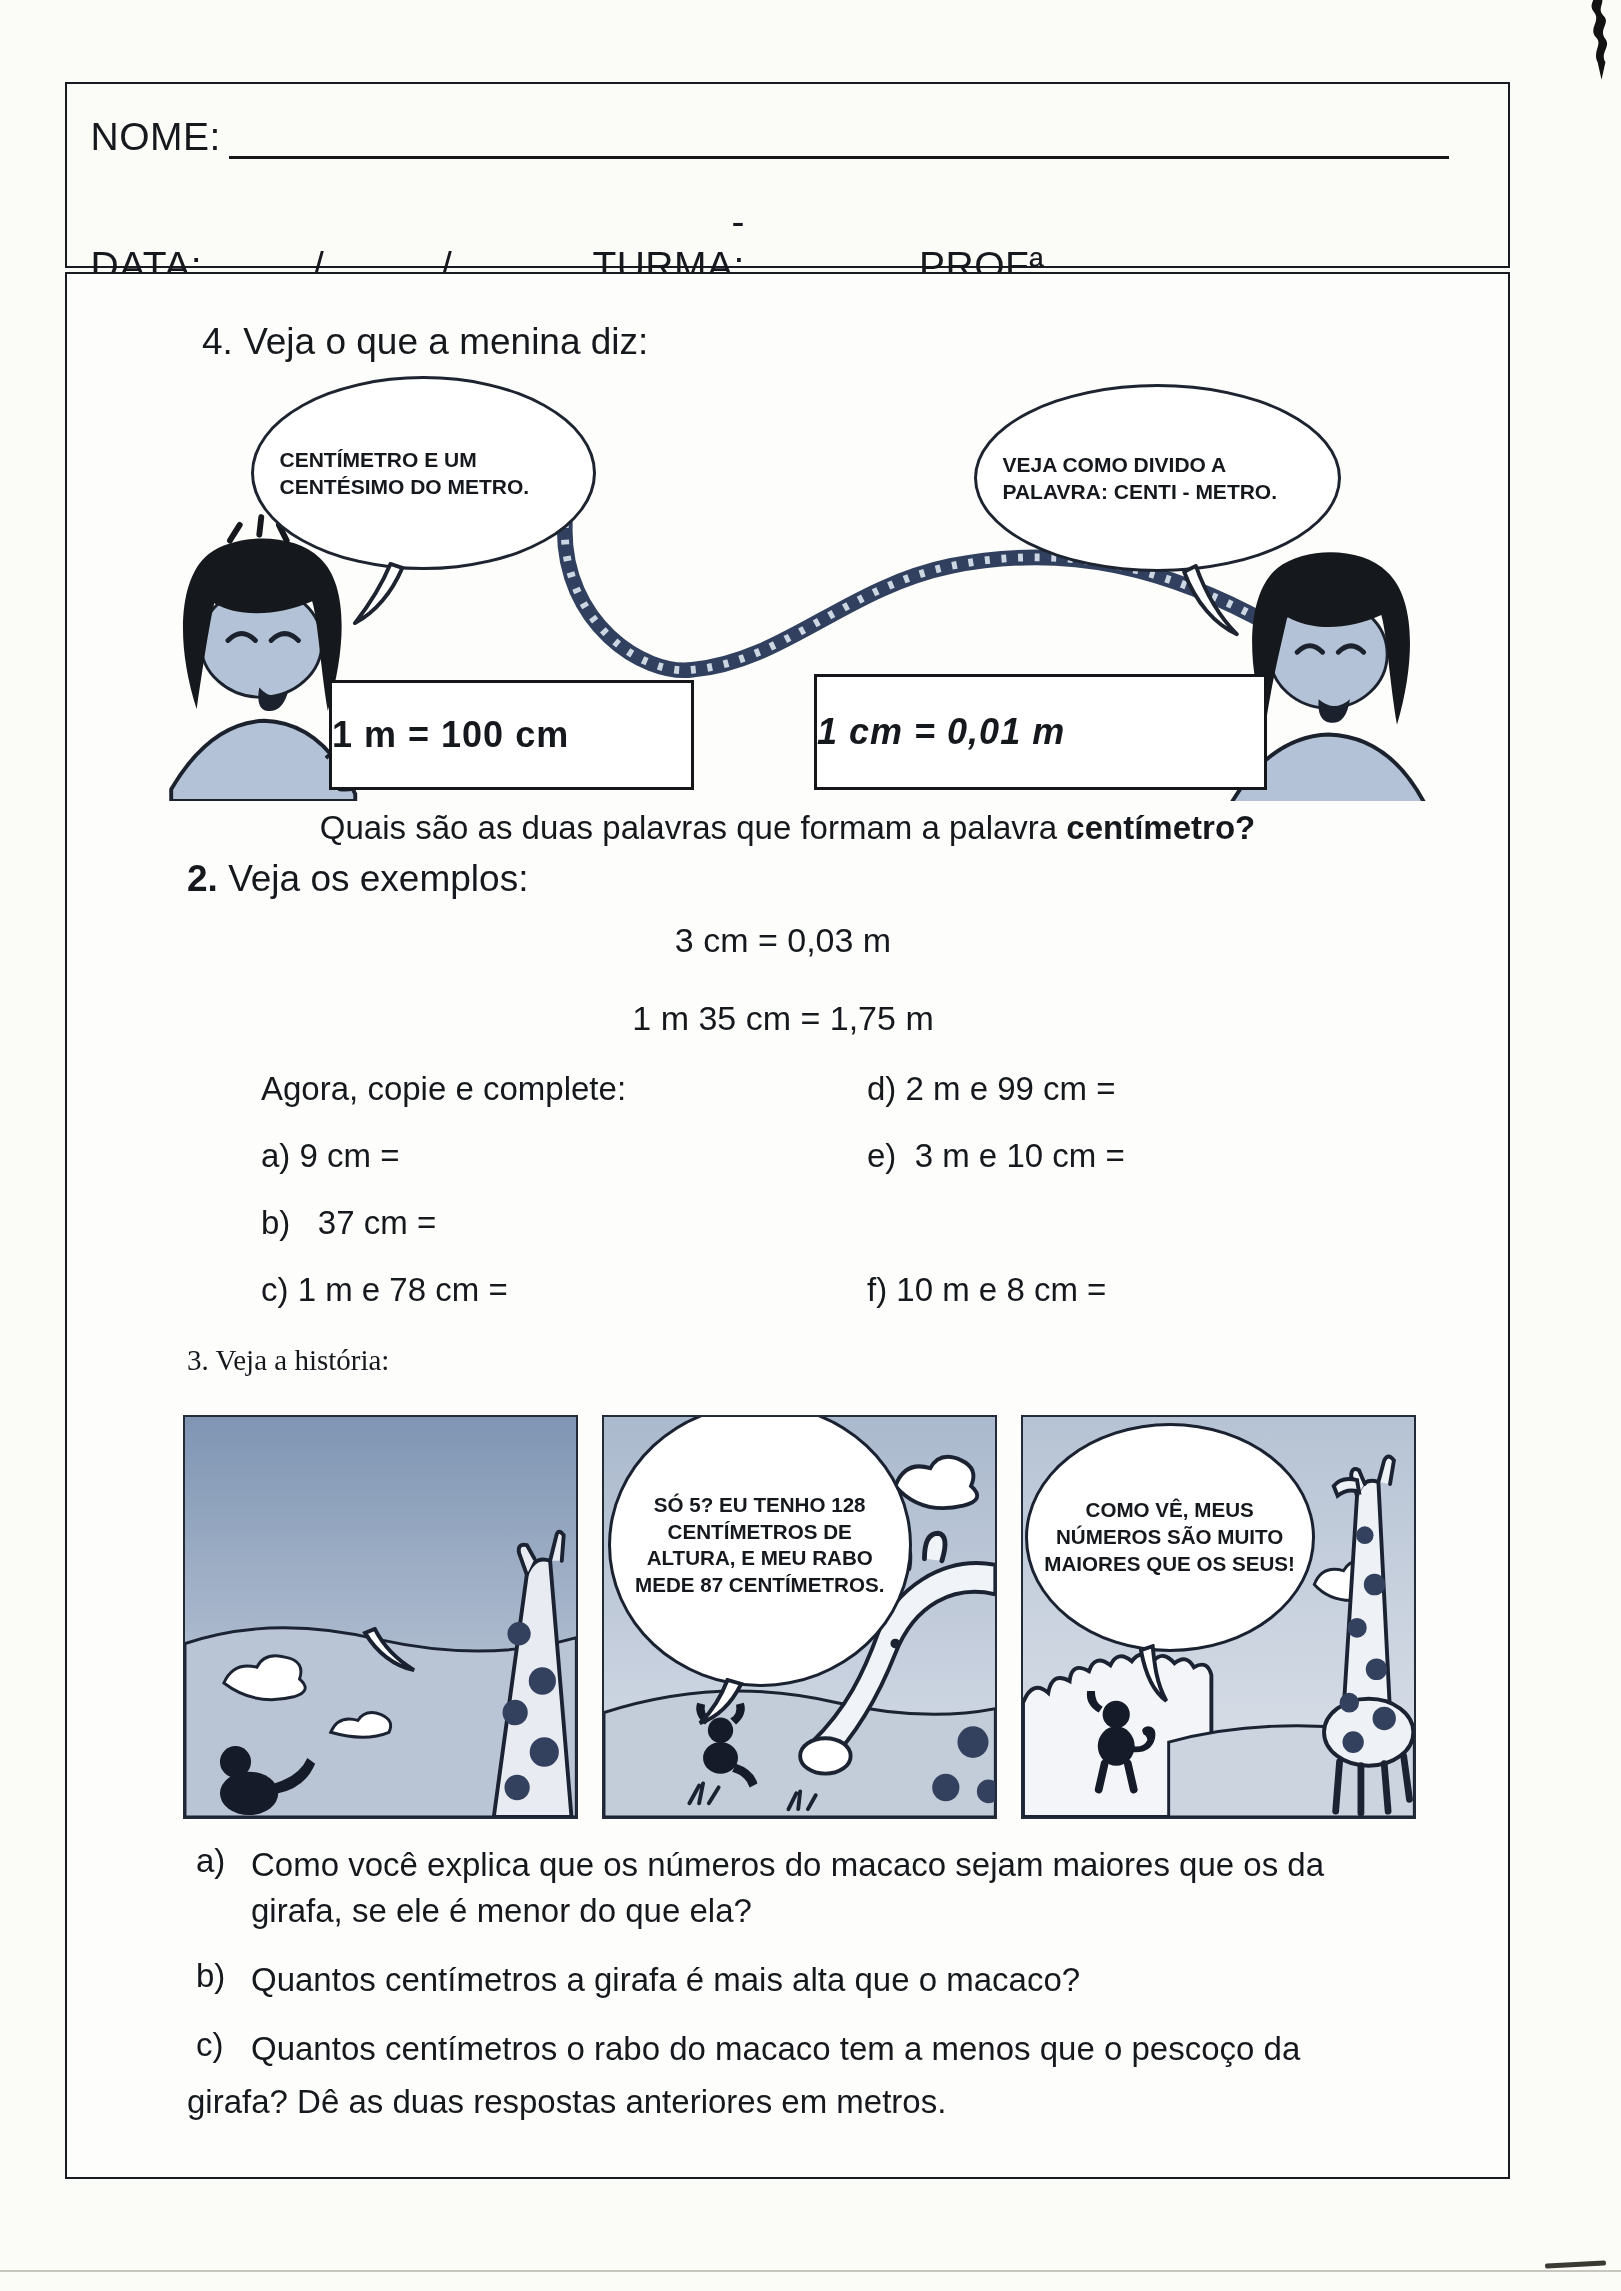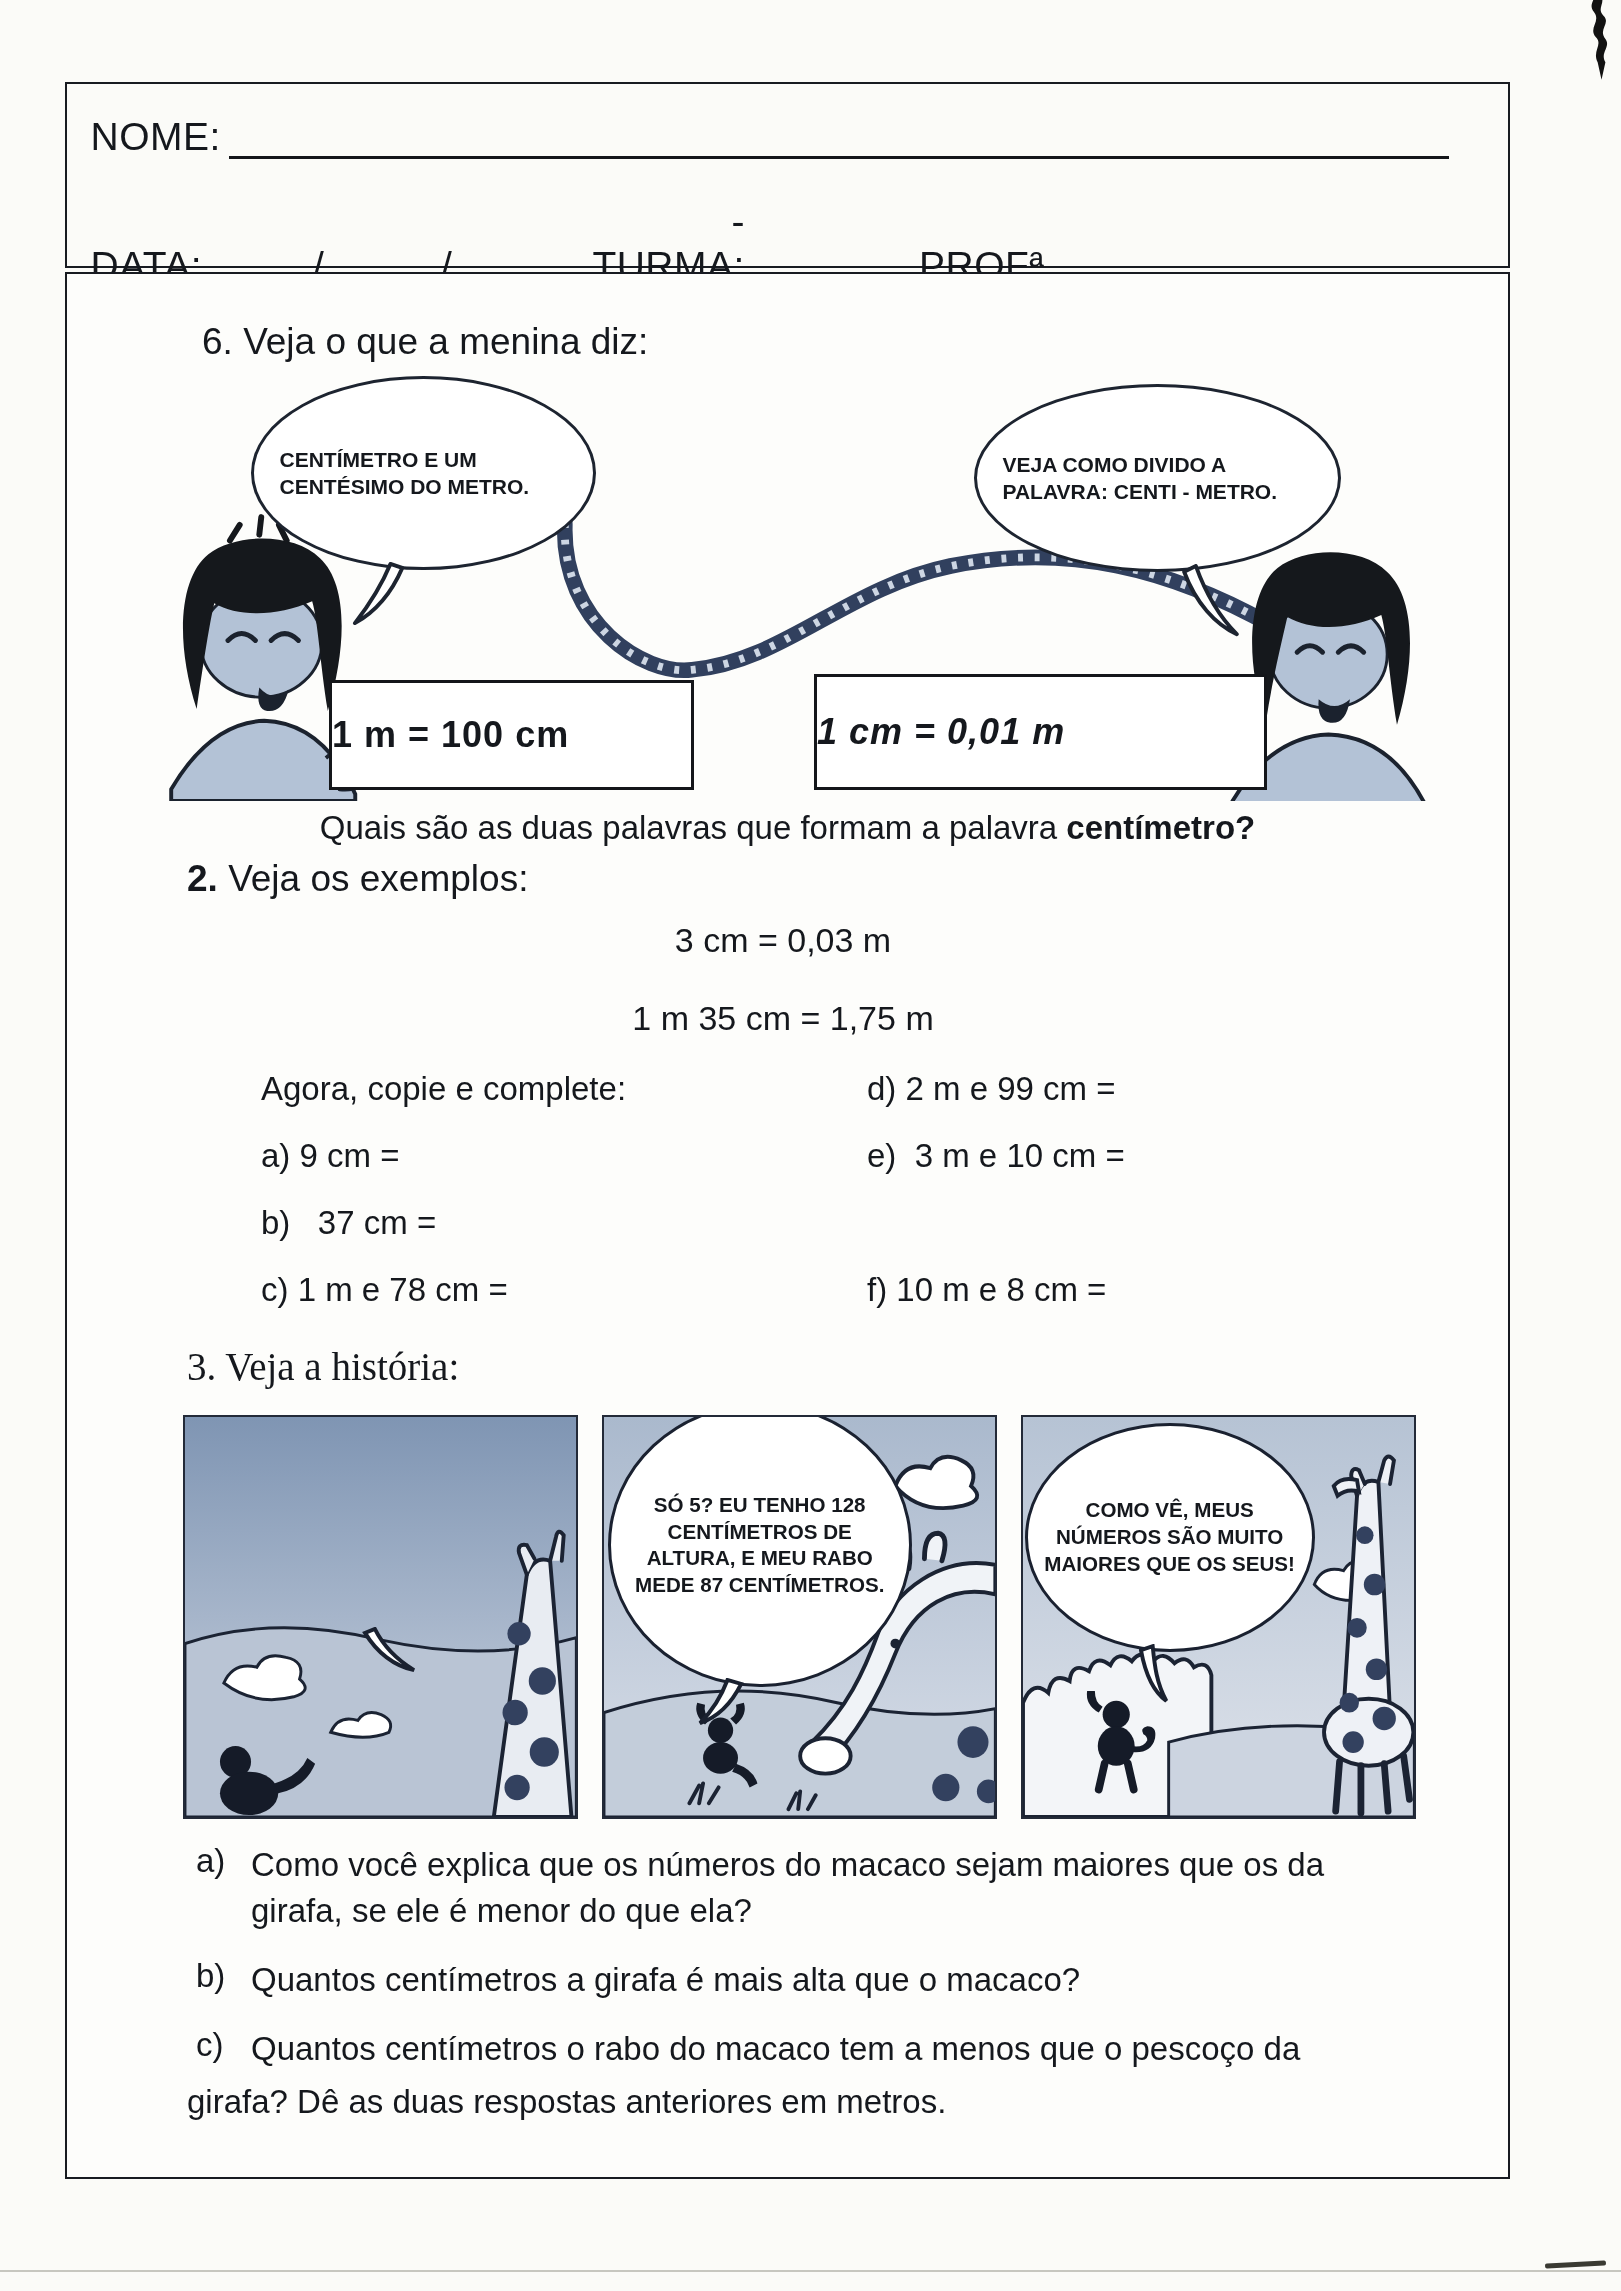--- a/index.html
+++ b/index.html
@@ -44,21 +44,21 @@
   
   #s2-title{left:120px;top:584px;}
   #s2-title .num{font-weight:700;}
   #s2-examples{position:absolute;left:412px;top:647px;width:608px;text-align:center;font-size:34px;}
   #s2-examples .ex{margin-bottom:39px;}
   #s2-grid{
     position:absolute;left:194px;top:796px;width:1186px;
     display:grid;grid-template-columns:606px 1fr;row-gap:29px;font-size:33px;line-height:1.15;
   }
   
-  #s3-title{left:120px;top:1070px;font-family:"Liberation Serif", serif;font-size:39px;}
+  #s3-title{left:120px;top:1070px;font-family:"Liberation Serif", serif;font-size:29px;}
   #comic-strip{position:absolute;left:116px;top:1141px;width:1233px;height:404px;display:flex;gap:23.5px;}
   .panel{position:relative;flex:1;border:2.9px solid #232a38;overflow:hidden;background:#aebdd2;}
   .panel svg.art{position:absolute;inset:0;width:100%;height:100%;}
   .comic-bubble{
     position:absolute;background:#fff;border:3.9px solid #1a2130;
     font-weight:700;font-size:20.6px;line-height:1.3;text-align:center;
     display:flex;align-items:center;justify-content:center;box-sizing:border-box;padding:7.8px 11.8px;
   }
   #bubble-p1{left:-7.8px;top:-7.8px;width:343px;height:225px;border-radius:0 0 147px 118px;}
   #bubble-p2{left:3.9px;top:-13.7px;width:304px;height:284px;border-radius:50%;}
@@ -95,21 +95,21 @@
     <span class="uline u115"></span>
     <span style="margin-left:9.8px">- TURMA:</span>
     <span class="uline u175"></span>
     <span style="margin-left:13.7px">PROFª</span>
     <span class="uline u445" style="margin-left:15.7px"></span>
   </div>
 </div>
 
 <div id="main-box" class="box-border">
 
-  <div id="s1-title" class="sec-title">6. Veja o que a menina diz:</div>
+  <div id="s1-title" class="sec-title">4. Veja o que a menina diz:</div>
 
   <div id="illustration">
 
     <svg width="1364" height="421" viewBox="0 0 1392 430" style="position:absolute;inset:0;">
 
       <g>
         <path d="M 284,117 C 350,55 470,52 468,150 C 466,248 548,302 598,296 C 690,288 756,212 862,190 C 980,166 1086,192 1192,252" fill="none" stroke="#31405e" stroke-width="16" stroke-linecap="round"></path>
         <path d="M 284,117 C 350,55 470,52 468,150 C 466,248 548,302 598,296 C 690,288 756,212 862,190 C 980,166 1086,192 1192,252" fill="none" stroke="#cdd6e3" stroke-width="8" stroke-dasharray="5 12"></path>
         <path d="M 284,117 L 270,98" stroke="#31405e" stroke-width="8" stroke-linecap="round"></path>
         <path d="M 1192,252 L 1212,262" stroke="#31405e" stroke-width="8" stroke-linecap="round"></path>

